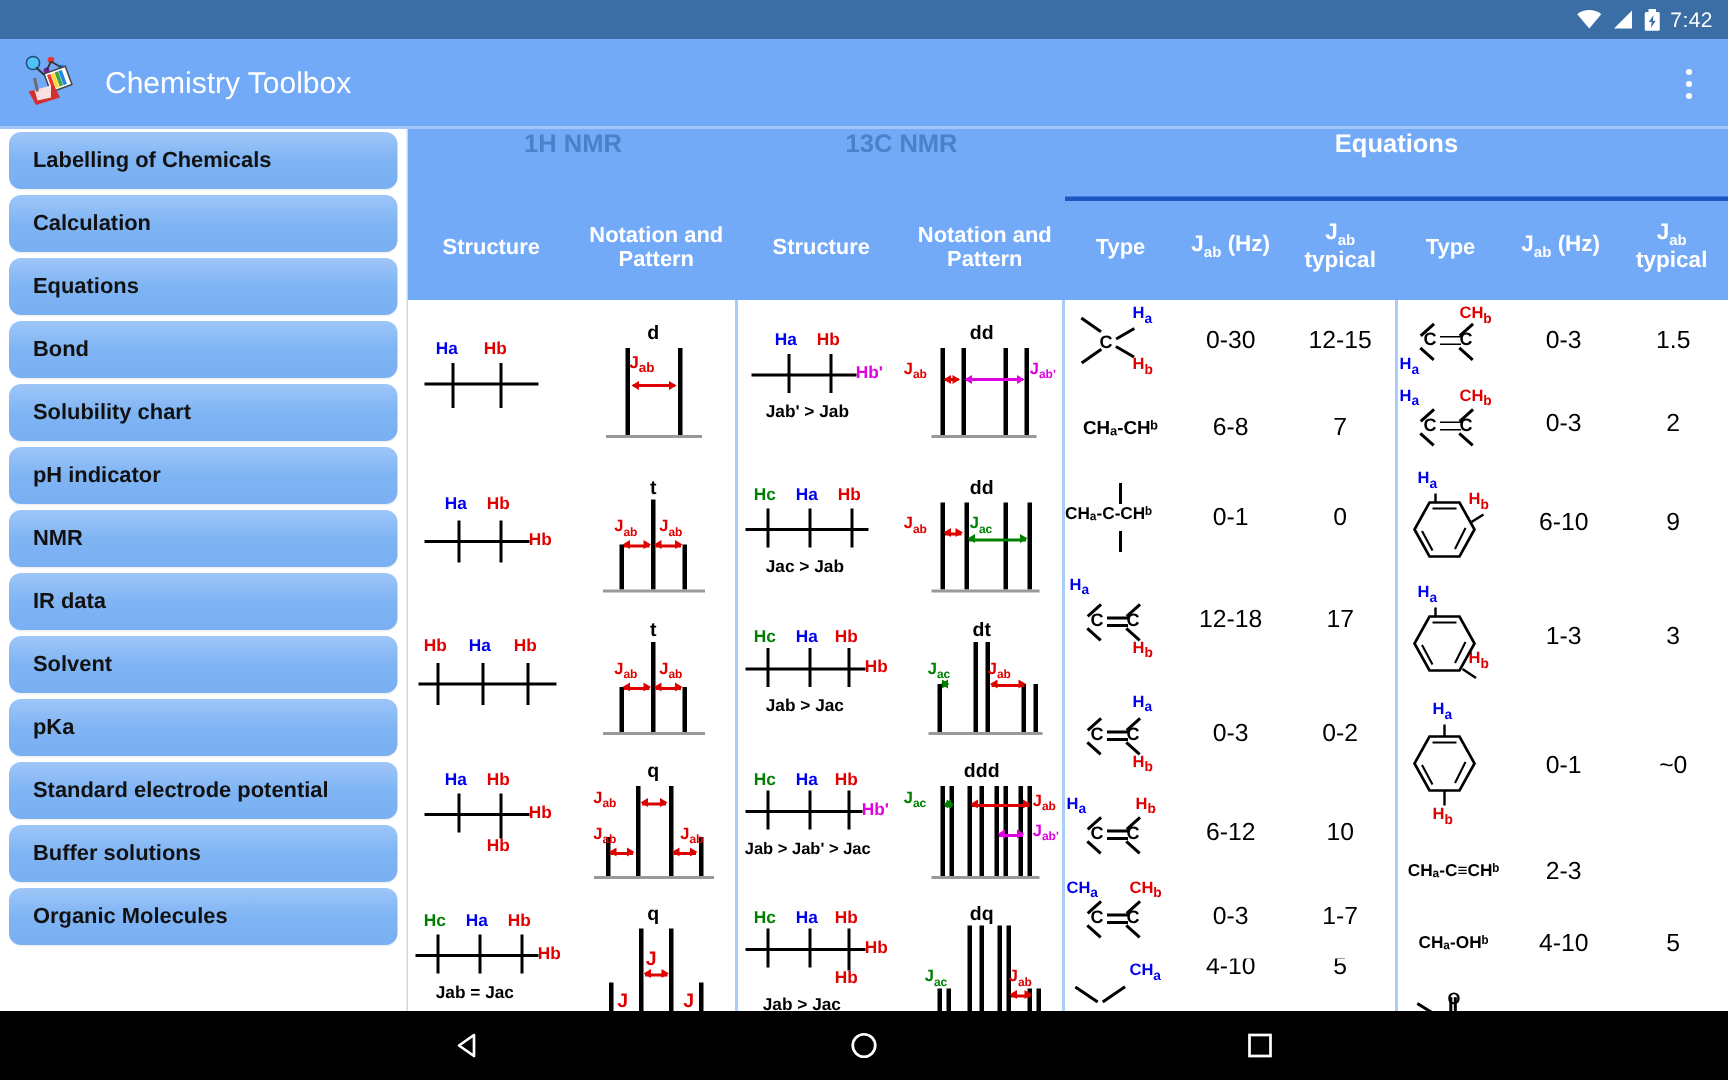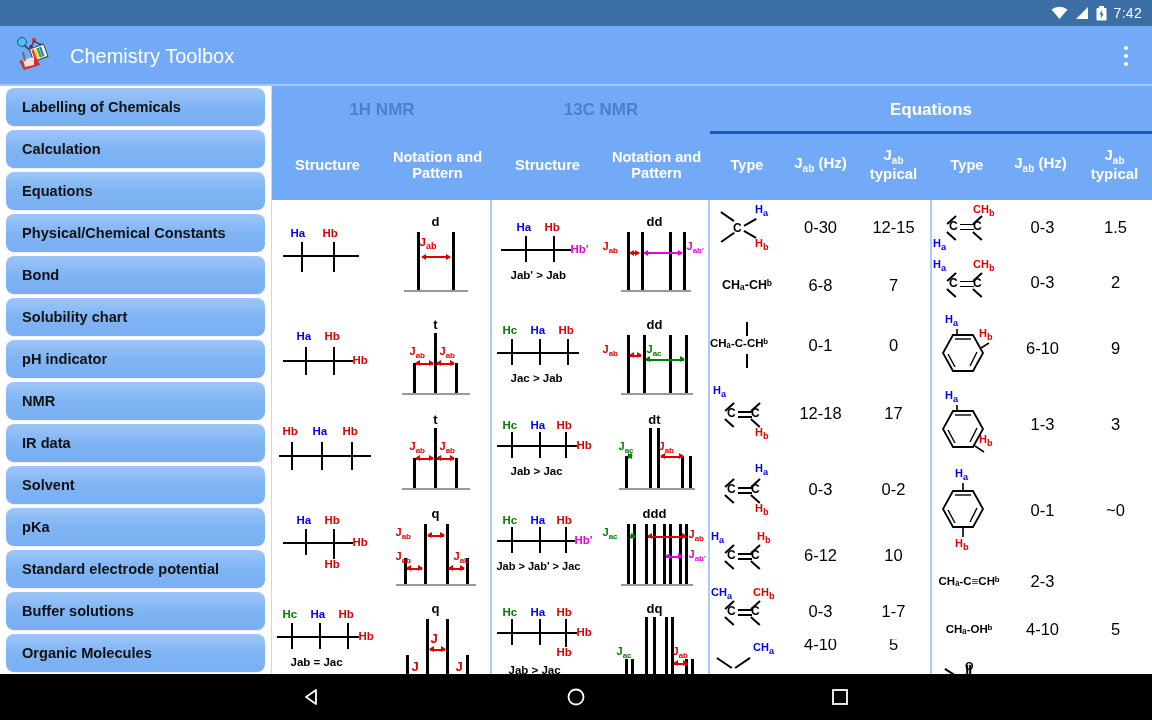--- a/index.html
+++ b/index.html
@@ -65,21 +65,21 @@
     box-shadow: 0 1px 0 rgba(0,0,0,.06);
   }
 
   
   #panel { flex: 1; height: 100%; display: flex; flex-direction: column; overflow: hidden; }
 
   #tabs {
     display: flex; background: #73aaf8; height: 48px; flex: 0 0 48px;
   }
   .tab {
-    display: flex; align-items: center; justify-content: center;
+    display: flex; align-items: flex-start; justify-content: center;
     font-size: 17px; font-weight: bold; color: #ffffff;
     cursor: pointer; position: relative;
   }
   .tab.inactive { color: #4a82c8; }
   .tab.active:after {
     content: ""; position: absolute; left: 0; right: 0; bottom: 0;
     height: 3px; background: #1a56c4;
   }
   .tab.t1 { width: 220px; }
   .tab.t2 { width: 218px; }
@@ -219,23 +219,20 @@
     <div class="side-item">
         <span>Labelling of Chemicals</span>
       </div>
     <div class="side-item">
         <span>Calculation</span>
       </div>
     <div class="side-item">
         <span>Equations</span>
       </div>
     <div class="side-item">
-        <span>Physical/Chemical Constants</span>
-      </div>
-    <div class="side-item">
         <span>Bond</span>
       </div>
     <div class="side-item">
         <span>Solubility chart</span>
       </div>
     <div class="side-item">
         <span>pH indicator</span>
       </div>
     <div class="side-item">
         <span>NMR</span>

